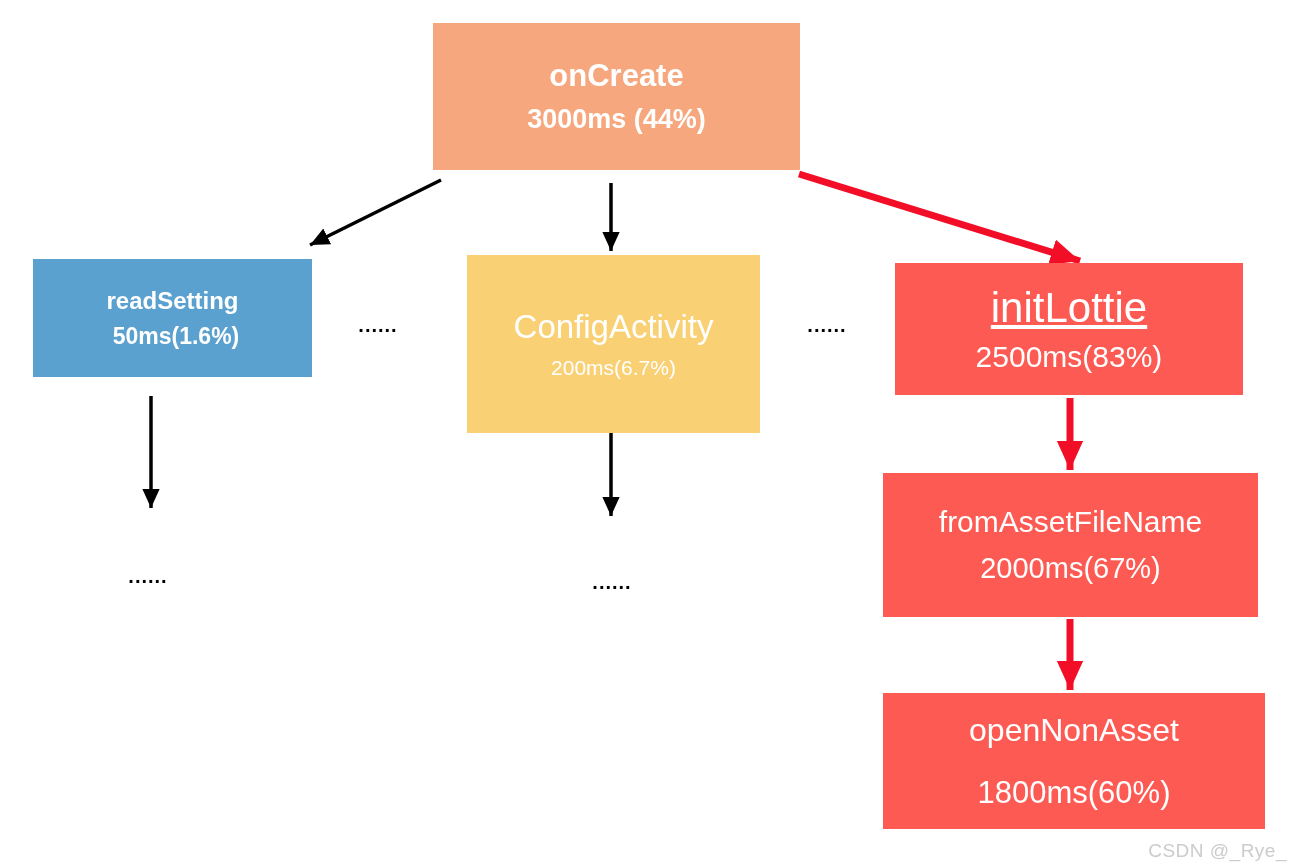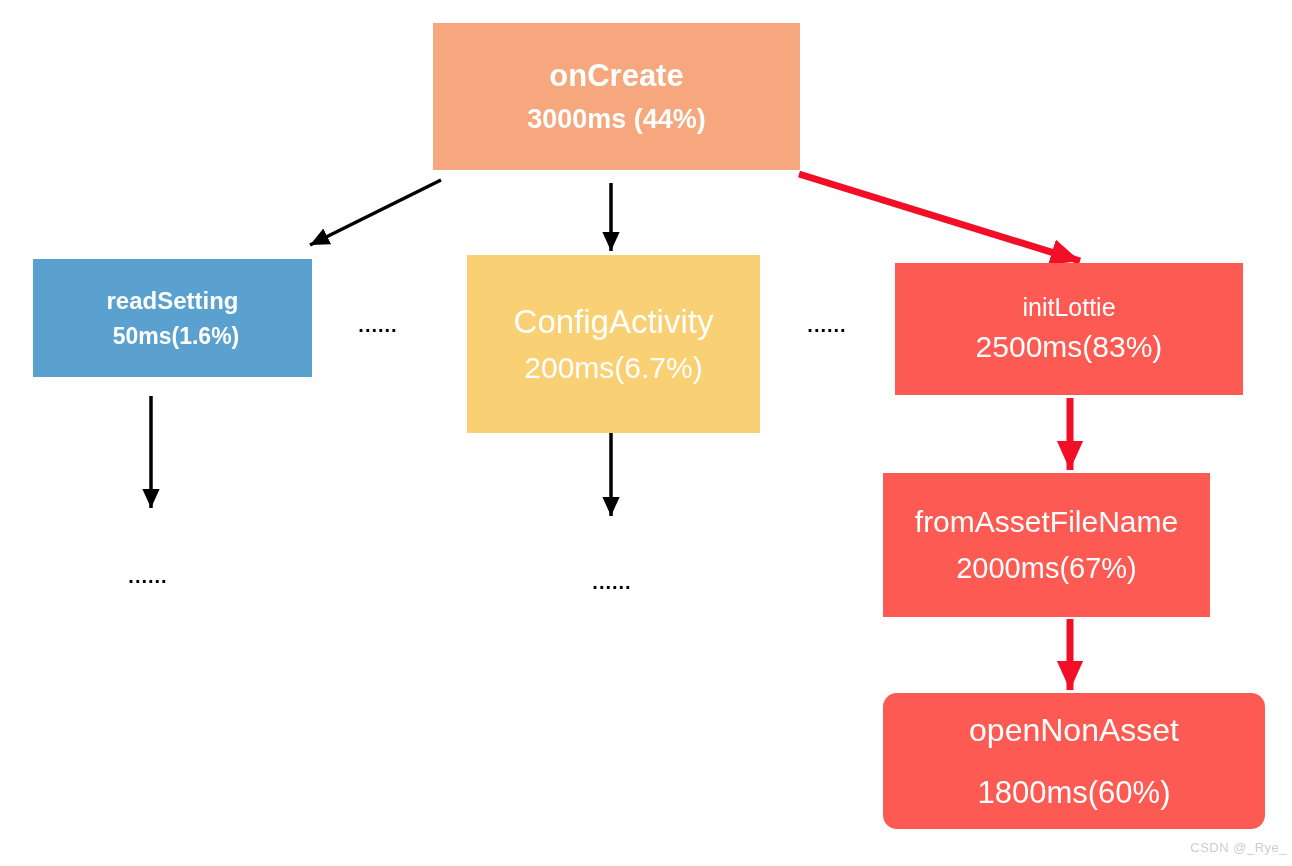--- a/index.html
+++ b/index.html
@@ -33,31 +33,31 @@
   .node-oncreate          { left: 433px; top: 23px;  width: 367px; height: 147px; gap: 10px; font-weight: 700; }
   .node-oncreate .label   { font-size: 31px; }
   .node-oncreate .metric  { font-size: 27px; }
 
   .node-readsetting         { left: 33px; top: 259px; width: 279px; height: 118px; gap: 8px; font-weight: 700; }
   .node-readsetting .label  { font-size: 24px; }
   .node-readsetting .metric { font-size: 23px; margin-left: 7px; }
 
   .node-configactivity         { left: 467px; top: 255px; width: 293px; height: 178px; gap: 10px; font-weight: 400; }
   .node-configactivity .label  { font-size: 33px; }
-  .node-configactivity .metric { font-size: 30px; }
+  .node-configactivity .metric { font-size: 21px; }
 
   .node-initlottie         { left: 895px; top: 263px; width: 348px; height: 132px; gap: 8px; font-weight: 400; }
-  .node-initlottie .label  { font-size: 25px; }
+  .node-initlottie .label  { font-size: 42px; text-decoration: underline; }
   .node-initlottie .metric { font-size: 30px; }
 
-  .node-fromassetfilename         { left: 883px; top: 473px; width: 327px; height: 144px; gap: 12px; font-weight: 400; }
+  .node-fromassetfilename         { left: 883px; top: 473px; width: 375px; height: 144px; gap: 12px; font-weight: 400; }
   .node-fromassetfilename .label  { font-size: 30px; }
   .node-fromassetfilename .metric { font-size: 29px; text-align: center; }
 
-  .node-opennonasset         { left: 883px; top: 693px; width: 382px; height: 136px; gap: 26px; font-weight: 400; border-radius: 14px; }
+  .node-opennonasset         { left: 883px; top: 693px; width: 382px; height: 136px; gap: 26px; font-weight: 400; }
   .node-opennonasset .label  { font-size: 32px; }
   .node-opennonasset .metric { font-size: 31px; }
 
   .dots {
     position: absolute;
     width: 100px;
     text-align: center;
     color: #000000;
     font-weight: 700;
     font-size: 20px;
@@ -66,21 +66,21 @@
   }
   .dots-mid1 { left: 328px; top: 315px; }
   .dots-mid2 { left: 777px; top: 315px; }
   .dots-low1 { left: 98px;  top: 566px; }
   .dots-low2 { left: 562px; top: 572px; }
 
   .watermark {
     position: absolute;
     right: 5px;
     top: 840px;
-    font-size: 13px;
+    font-size: 19px;
     color: #cccccc;
     letter-spacing: 0.5px;
   }
 </style>
 </head>
 <body>
 
 <div class="canvas">
 
   <svg class="arrow-layer" width="1292" height="866" viewBox="0 0 1292 866" xmlns="http://www.w3.org/2000/svg">

